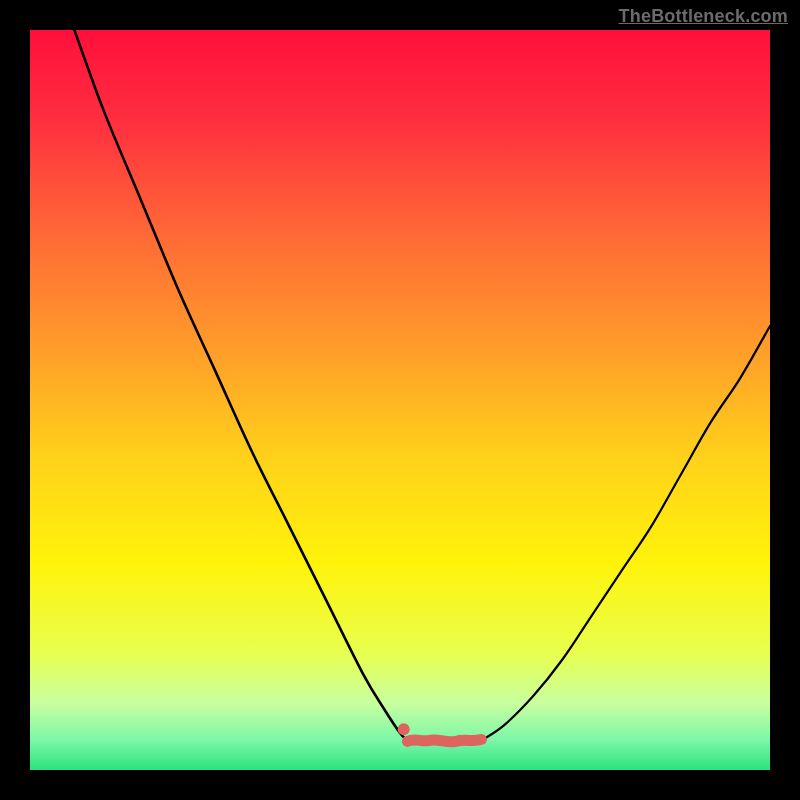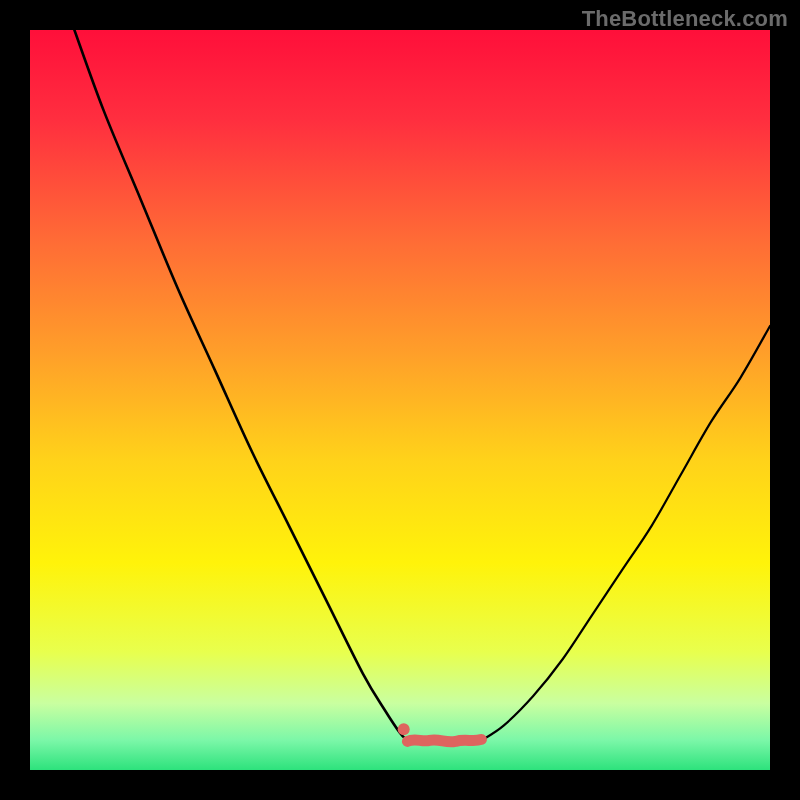--- a/index.html
+++ b/index.html
@@ -34,25 +34,26 @@
     position: absolute;
     inset: 0;
     width: 740px;
     height: 740px;
   }
   .watermark {
     position: absolute;
     top: 6px;
     right: 12px;
     font-family: Arial, Helvetica, sans-serif;
-    font-size: 22px;
+    font-size: 18px;
     font-weight: 600;
     color: #6b6b6b;
     letter-spacing: 0.2px;
     user-select: none;
+    text-decoration: underline;
   }
 </style>
 </head>
 <body>
 
 <div class="frame">
   <div class="watermark">TheBottleneck.com</div>
 
   <div class="plot-area">
     <div class="gradient" style="background: linear-gradient(rgb(255, 15, 58) 0%, rgb(255, 46, 63) 12%, rgb(255, 106, 54) 28%, rgb(255, 160, 41) 44%, rgb(255, 210, 26) 58%, rgb(255, 243, 10) 72%, rgb(232, 255, 77) 84%, rgb(201, 255, 160) 91%, rgb(123, 247, 168) 96%, rgb(45, 226, 124) 100%);"></div>

